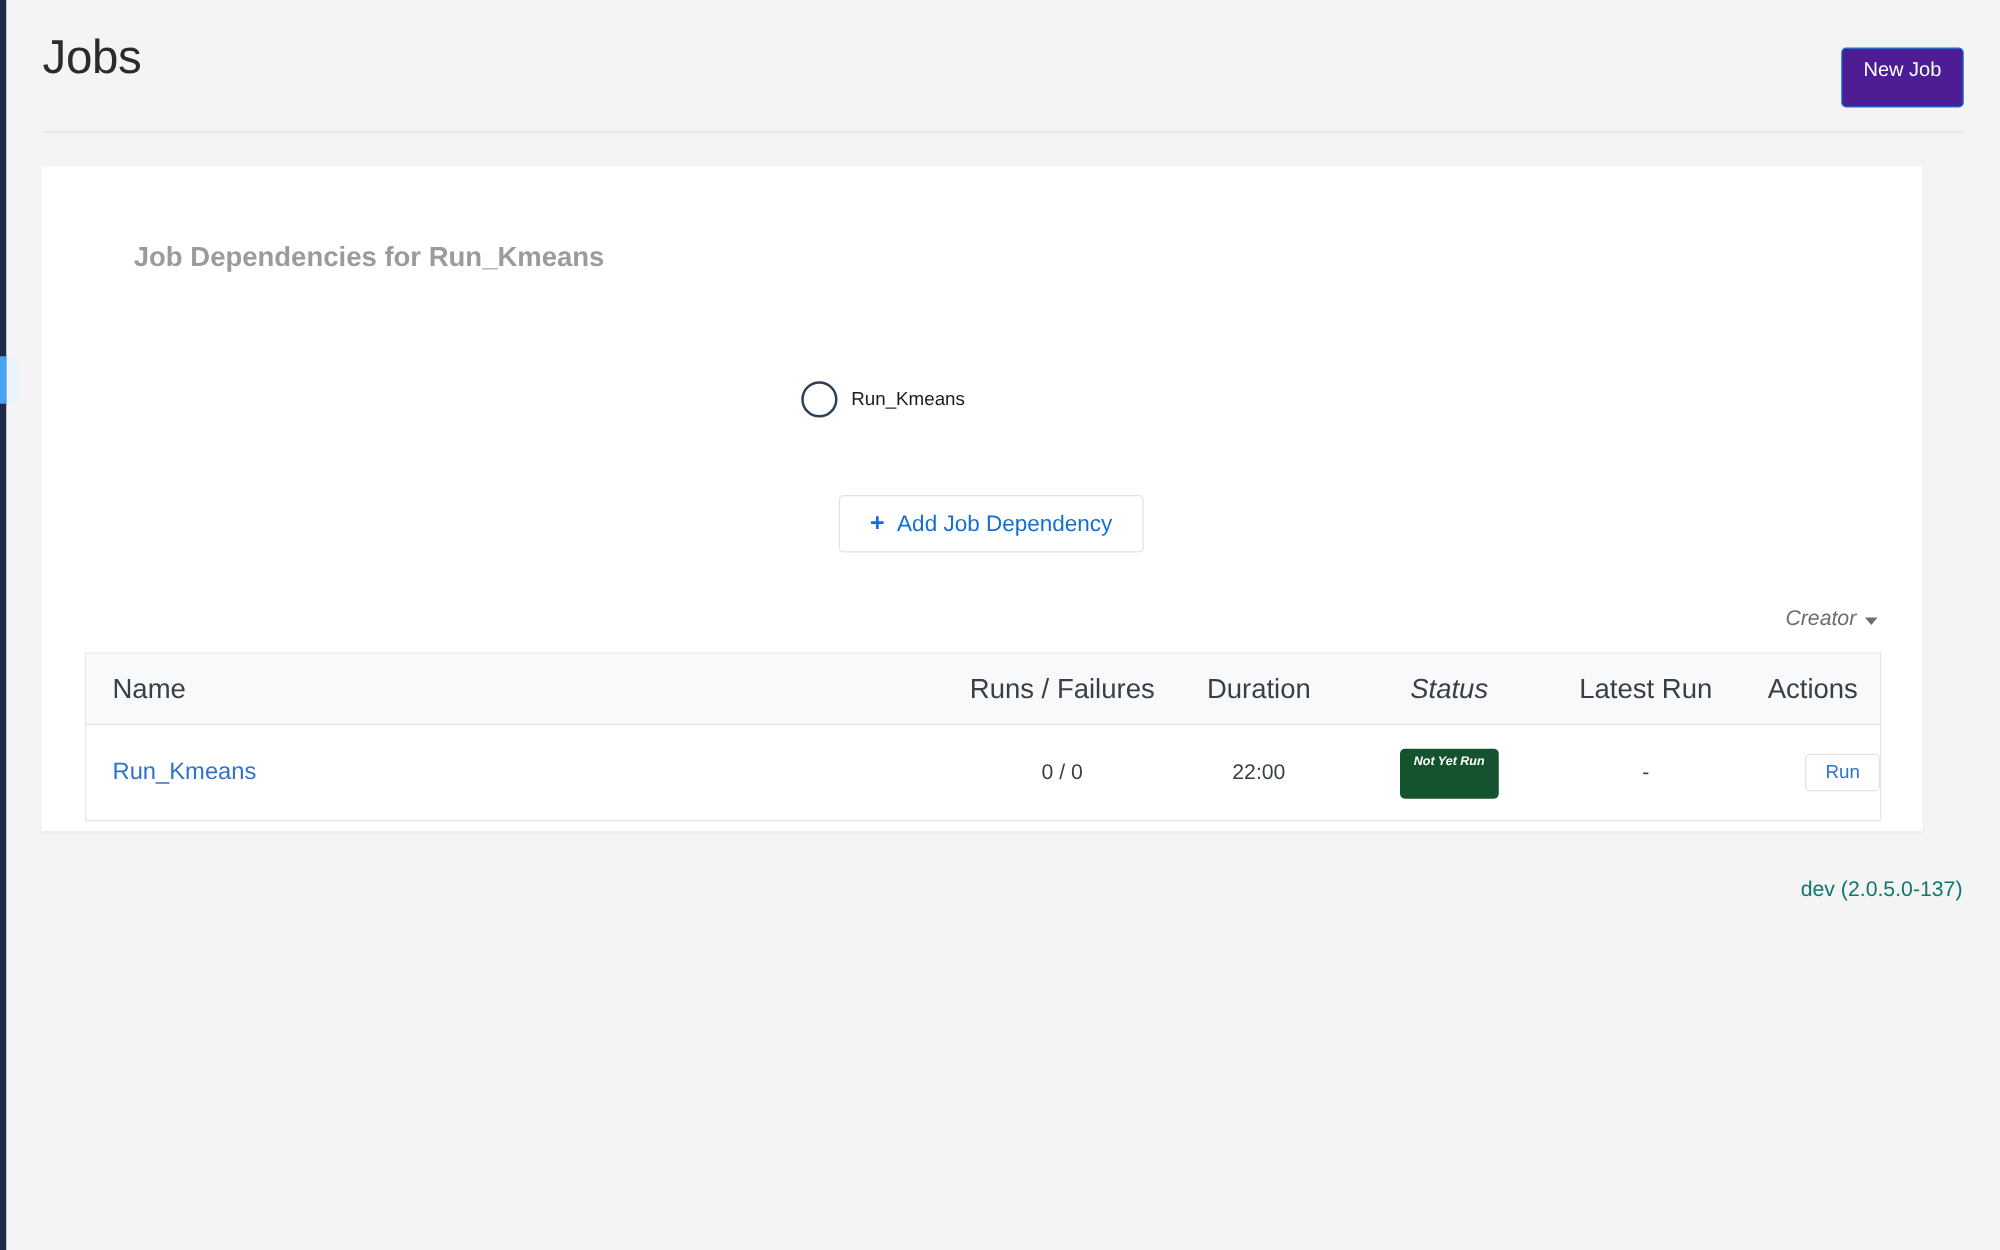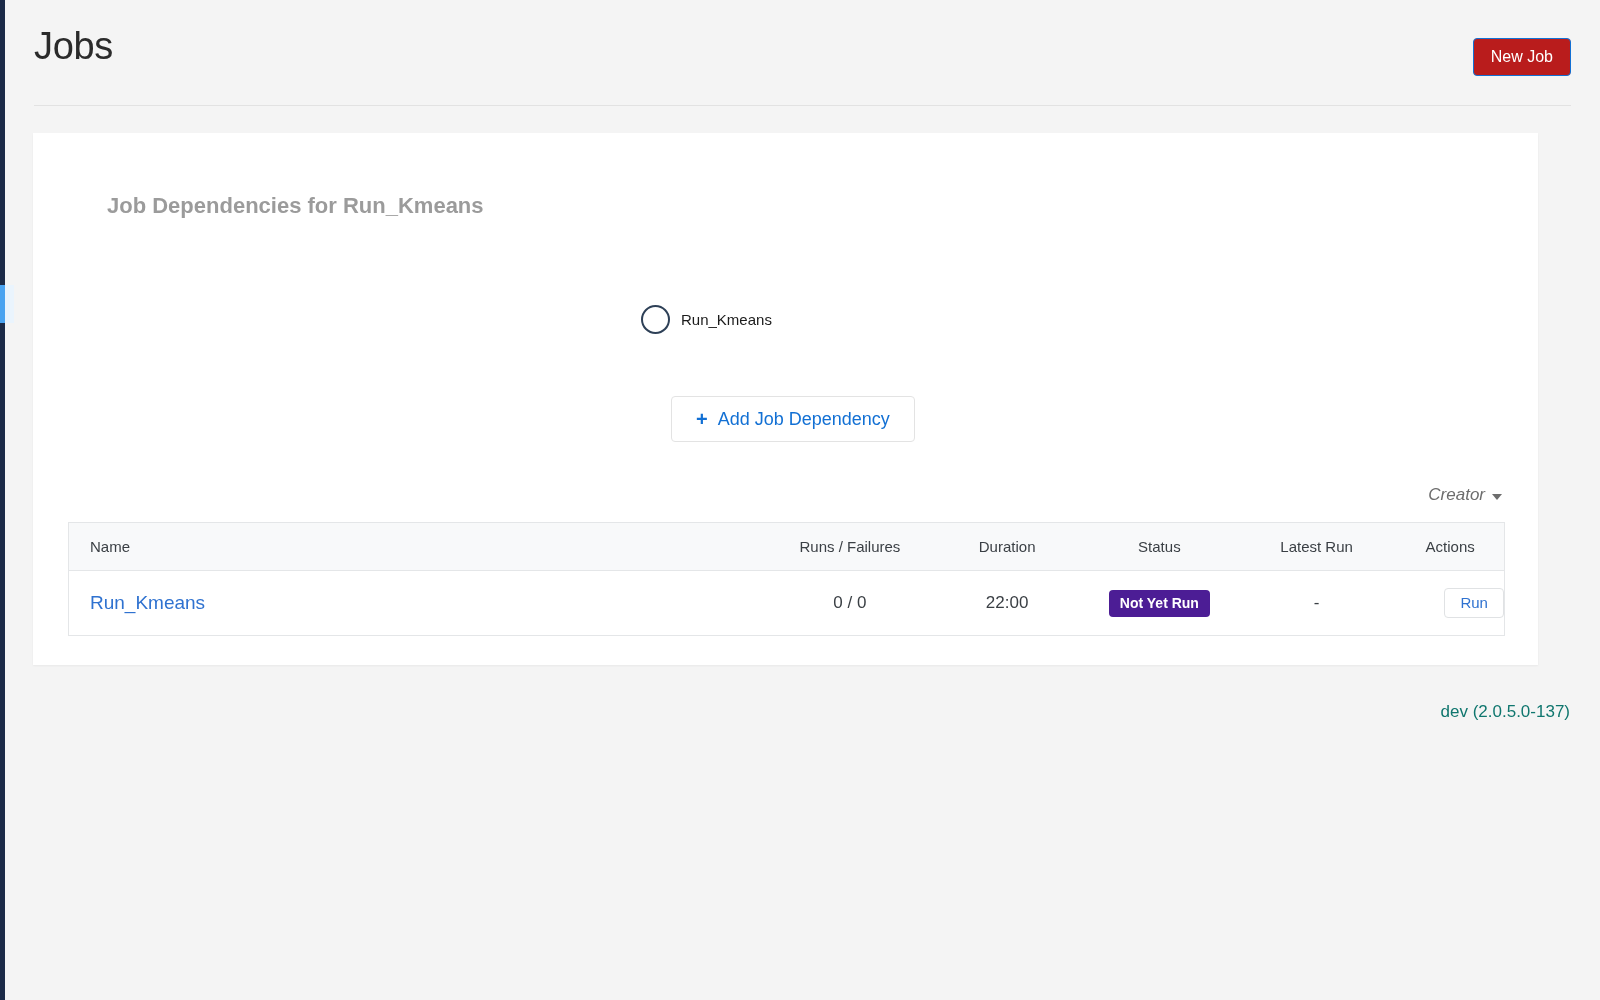--- a/index.html
+++ b/index.html
@@ -66,27 +66,27 @@
     top: 25px;
     font-size: 38px;
     font-weight: 400;
     color: #2b2b2b;
     letter-spacing: -0.3px;
   }
   #new-job-button {
     position: absolute;
     right: 29px;
     top: 38px;
-    background: #b91c1c;
+    background: #4c1d95;
     color: #ffffff;
     border: 1px solid #1270d4;
     border-radius: 4px;
     font-family: "Liberation Sans", sans-serif;
     font-size: 16px;
-    padding: 10px 17px 10px;
+    padding: 10px 17px 20px;
     cursor: pointer;
     line-height: 1;
   }
   #header-divider {
     position: absolute;
     left: 29px;
     right: 29px;
     bottom: 0;
     height: 1px;
     background: #e2e2e2;
@@ -198,58 +198,58 @@
     border: 1px solid #e4e6e8;
     border-collapse: collapse;
     background: #ffffff;
   }
   #jobs-table table {
     width: 100%;
     border-collapse: collapse;
   }
   #jobs-table thead th {
     background: #f8f9fa;
-    font-size: 15px;
+    font-size: 22px;
     font-weight: 400;
     color: #3a3f44;
     padding: 15px 0;
     border-bottom: 1px solid #e4e6e8;
     text-align: center;
   }
   #jobs-table thead th.col-name { text-align: left; padding-left: 21px; }
   #jobs-table tbody td {
     font-size: 17px;
     color: #3a3f44;
     padding: 17px 0;
     text-align: center;
     vertical-align: middle;
   }
   #jobs-table tbody td.col-name { text-align: left; padding-left: 21px; }
 
   .col-name      { width: 700px; }
   .col-runs      { width: 165px; }
   .col-duration  { width: 150px; }
-  .col-status    { width: 155px; }
+  .col-status    { width: 155px; font-style: italic; }
   .col-latest    { width: 160px; }
   .col-actions   { width: 107px; }
 
   .job-link {
     color: #2f72d0;
     font-size: 19px;
     text-decoration: none;
     cursor: pointer;
   }
   .status-badge {
     display: inline-block;
-    background: #4c1d95;
+    background: #14532d;
     color: #ffffff;
-    font-size: 14px;
+    font-size: 10px;
     font-weight: 700;
     border-radius: 4px;
-    padding: 6px 11px 7px;
+    padding: 6px 11px 24px;
     line-height: 1;
   }
   .run-button {
     background: #ffffff;
     border: 1px solid #e0e2e4;
     border-radius: 4px;
     color: #2f72d0;
     font-family: "Liberation Sans", sans-serif;
     font-size: 15px;
     padding: 6px 15px 7px;

